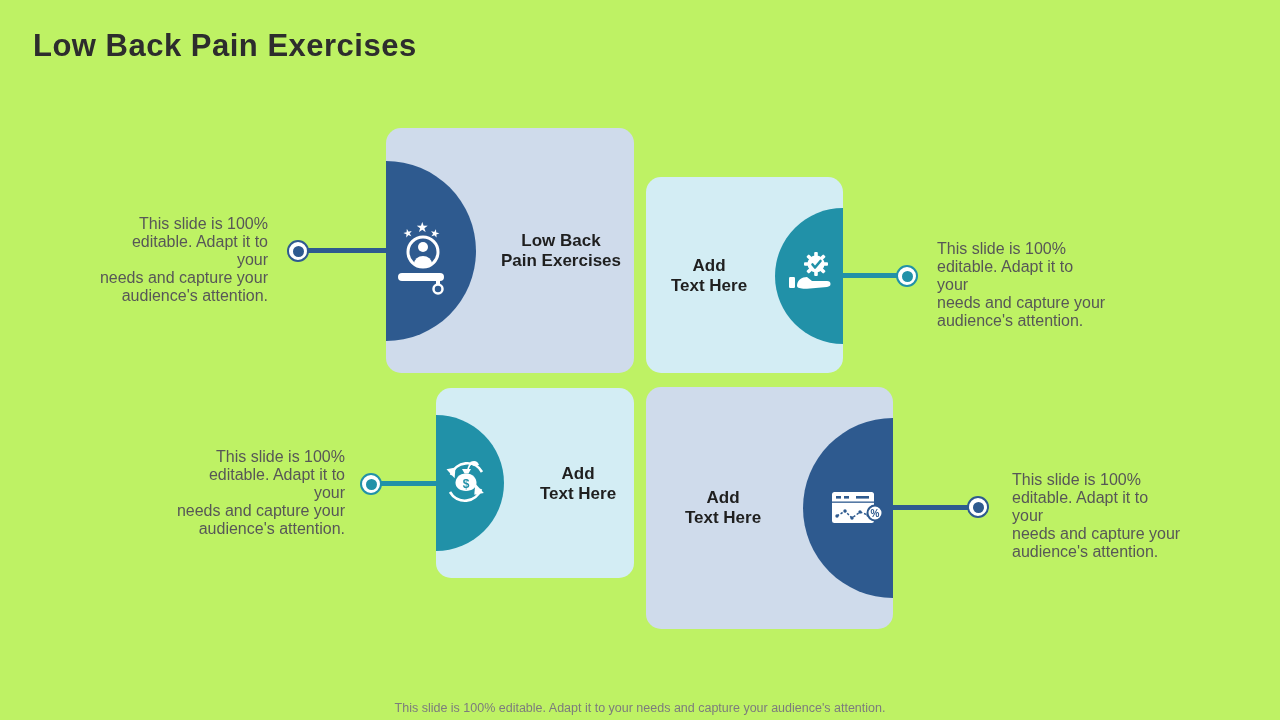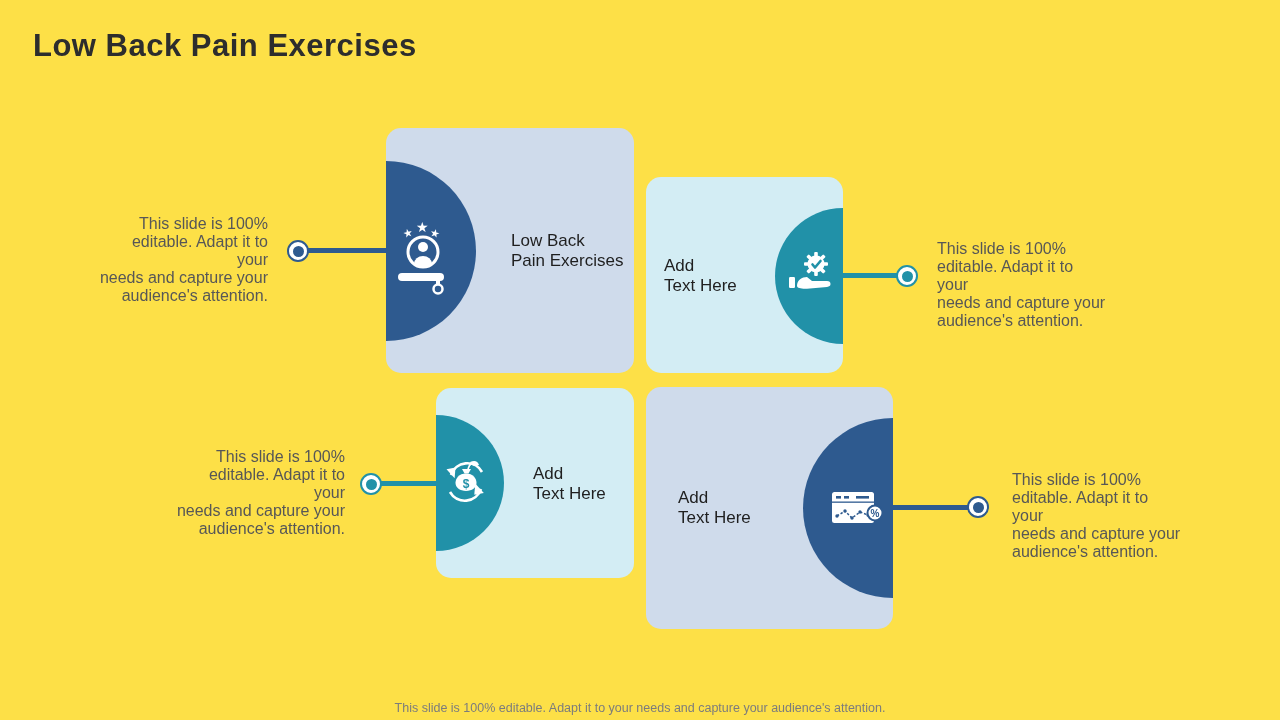--- a/index.html
+++ b/index.html
@@ -2,21 +2,21 @@
 <html><head>
 <meta charset="utf-8">
 <style>
   * { margin: 0; padding: 0; box-sizing: border-box; }
   html, body { background: #ffffff; }
   body { font-family: "Liberation Sans", sans-serif; }
 
   .slide {
     position: relative;
     width: 1280px; height: 720px;
-    background: #fde047;
+    background: #bef264;
     overflow: hidden;
   }
 
   .slide-title {
     position: absolute;
     left: 33px; top: 28px;
     font-size: 31px;
     font-weight: bold;
     letter-spacing: 0.5px;
     color: #2d2d2d;
@@ -47,26 +47,26 @@
 
   .card-icon { position: absolute; }
   .card1 .card-icon { left: 10px;  top: 86px;  }
   .card2 .card-icon { left: 142px; top: 74px;  }
   .card3 .card-icon { left: 6px;   top: 66px;  }
   .card4 .card-icon { left: 185px; top: 100px; }
 
   .card-label {
     position: absolute;
     width: 130px;
+    text-align: center;
     font-size: 17px;
-    font-weight: normal;
+    font-weight: bold;
     line-height: 20px;
     color: #1f1f1f;
     white-space: pre-line;
-    margin-left: 15px;
   }
   .card1 .card-label { left: 110px; top: 103px; }
   .card2 .card-label { left: 3px;   top: 79px;  width: 120px; }
   .card3 .card-label { left: 82px;  top: 76px;  width: 120px; }
   .card4 .card-label { left: 17px;  top: 101px; width: 120px; }
 
   
   .conn-line { position: absolute; height: 5px; }
   .conn-line.dark { background: #2e5a8f; }
   .conn-line.teal { background: #2191a8; }

